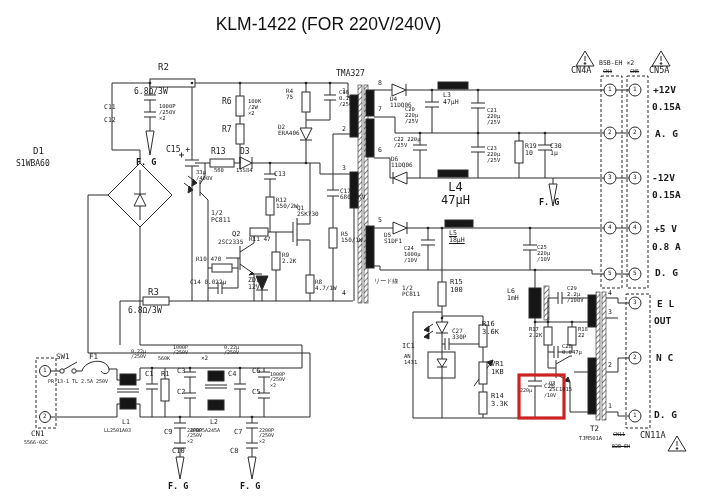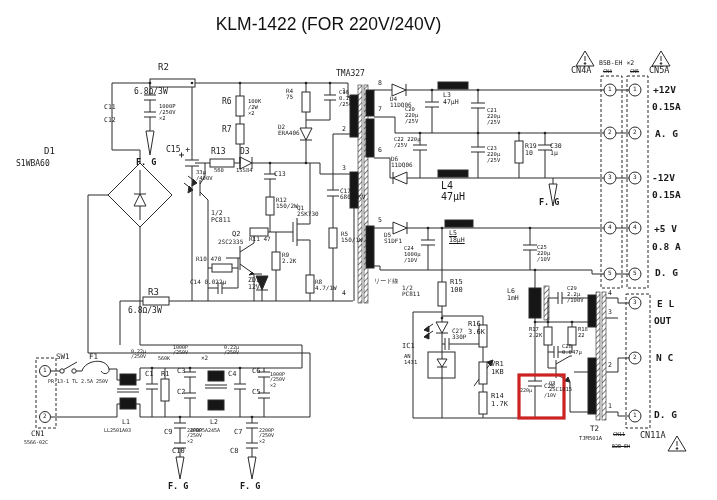--- a/index.html
+++ b/index.html
@@ -266,21 +266,21 @@
 
   <div id="labels">
       <span class="lbl" style="left: 158px; top: 63px; font-size: 9px;">R2</span>
       <span class="lbl" style="left: 134px; top: 88px; font-size: 8px;">6.8Ω/3W</span>
       <span class="lbl" style="left: 104px; top: 104px; font-size: 6.5px;">C11</span>
       <span class="lbl" style="left: 104px; top: 117px; font-size: 6.5px;">C12</span>
       <span class="lbl" style="left: 159px; top: 104px; font-size: 5.5px;">1000P
 /250V
 ×2</span>
       <span class="lbl b" style="left: 136px; top: 158px; font-size: 8.5px;">F. G</span>
-      <span class="lbl" style="left: 44px; top: 147px; font-size: 9px;">D1</span>
+      <span class="lbl" style="left: 33px; top: 147px; font-size: 9px;">D1</span>
       <span class="lbl" style="left: 16px; top: 160px; font-size: 8px;">S1WBA60</span>
       <span class="lbl" style="left: 166px; top: 146px; font-size: 8px;">C15 +</span>
       <span class="lbl" style="left: 196px; top: 170px; font-size: 5.5px;">33µ
 /400V</span>
       <span class="lbl" style="left: 211px; top: 148px; font-size: 8px;">R13</span>
       <span class="lbl" style="left: 214px; top: 168px; font-size: 5.5px;">560</span>
       <span class="lbl" style="left: 240px; top: 148px; font-size: 8px;">D3</span>
       <span class="lbl" style="left: 236px; top: 168px; font-size: 5.5px;">1SS84</span>
       <span class="lbl" style="left: 211px; top: 210px; font-size: 6.5px;">1/2
 PC811</span>
@@ -330,21 +330,21 @@
       <span class="lbl" style="left: 487px; top: 108px; font-size: 5.5px;">C21
 220µ
 /25V</span>
       <span class="lbl" style="left: 394px; top: 137px; font-size: 5.5px;">C22 220µ
 /25V</span>
       <span class="lbl" style="left: 487px; top: 146px; font-size: 5.5px;">C23
 220µ
 /25V</span>
       <span class="lbl" style="left: 391px; top: 156px; font-size: 6px;">D6
 11DQ06</span>
-      <span class="lbl" style="left: 441px; top: 181px; font-size: 10px;">L4
+      <span class="lbl" style="left: 441px; top: 181px; font-size: 12px; text-align: center;">L4
 47µH</span>
       <span class="lbl" style="left: 525px; top: 143px; font-size: 6.5px;">R19
 10</span>
       <span class="lbl" style="left: 550px; top: 143px; font-size: 6.5px;">C30
 1µ</span>
       <span class="lbl b" style="left: 539px; top: 198px; font-size: 8.5px;">F. G</span>
       <span class="lbl" style="left: 384px; top: 232px; font-size: 6px;">D5
 S1DF1</span>
       <span class="lbl" style="left: 404px; top: 246px; font-size: 5.5px;">C24
 1000µ
@@ -358,26 +358,26 @@
 100</span>
       <span class="lbl" style="left: 507px; top: 288px; font-size: 6.5px;">L6
 1mH</span>
       <span class="lbl" style="left: 402px; top: 285px; font-size: 6px;">1/2
 PC811</span>
       <span class="lbl" style="left: 452px; top: 328px; font-size: 6px;">C27
 330P</span>
       <span class="lbl" style="left: 402px; top: 343px; font-size: 7px;">IC1</span>
       <span class="lbl" style="left: 404px; top: 354px; font-size: 5.5px;">AN
 1431</span>
-      <span class="lbl" style="left: 468px; top: 321px; font-size: 7px;">R16
+      <span class="lbl" style="left: 482px; top: 321px; font-size: 7px;">R16
 3.6K</span>
       <span class="lbl" style="left: 491px; top: 361px; font-size: 7px;">VR1
 1KB</span>
       <span class="lbl" style="left: 491px; top: 393px; font-size: 7px;">R14
-1.7K</span>
+3.3K</span>
       <span class="lbl" style="left: 520px; top: 388px; font-size: 5px;">220µ</span>
       <span class="lbl" style="left: 544px; top: 383px; font-size: 6px;">C26</span>
       <span class="lbl" style="left: 544px; top: 393px; font-size: 5px;">/10V</span>
       <span class="lbl" style="left: 567px; top: 286px; font-size: 5.5px;">C29
 2.2µ
 /100V</span>
       <span class="lbl" style="left: 529px; top: 327px; font-size: 5.5px;">R17
 2.2K</span>
       <span class="lbl" style="left: 578px; top: 327px; font-size: 5.5px;">R18
 22</span>

